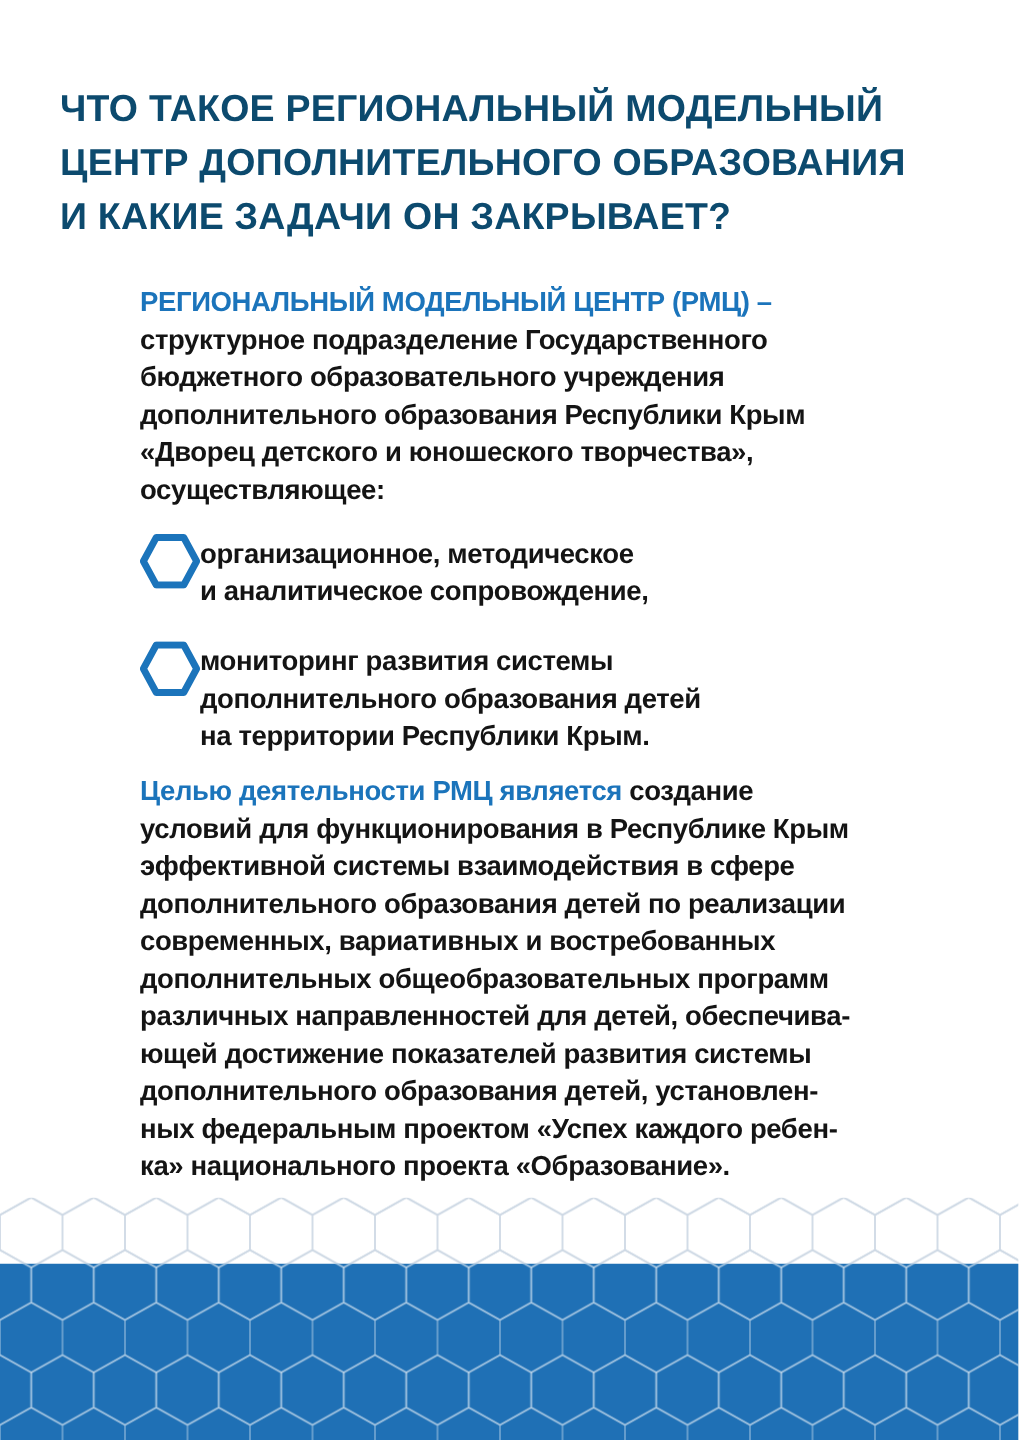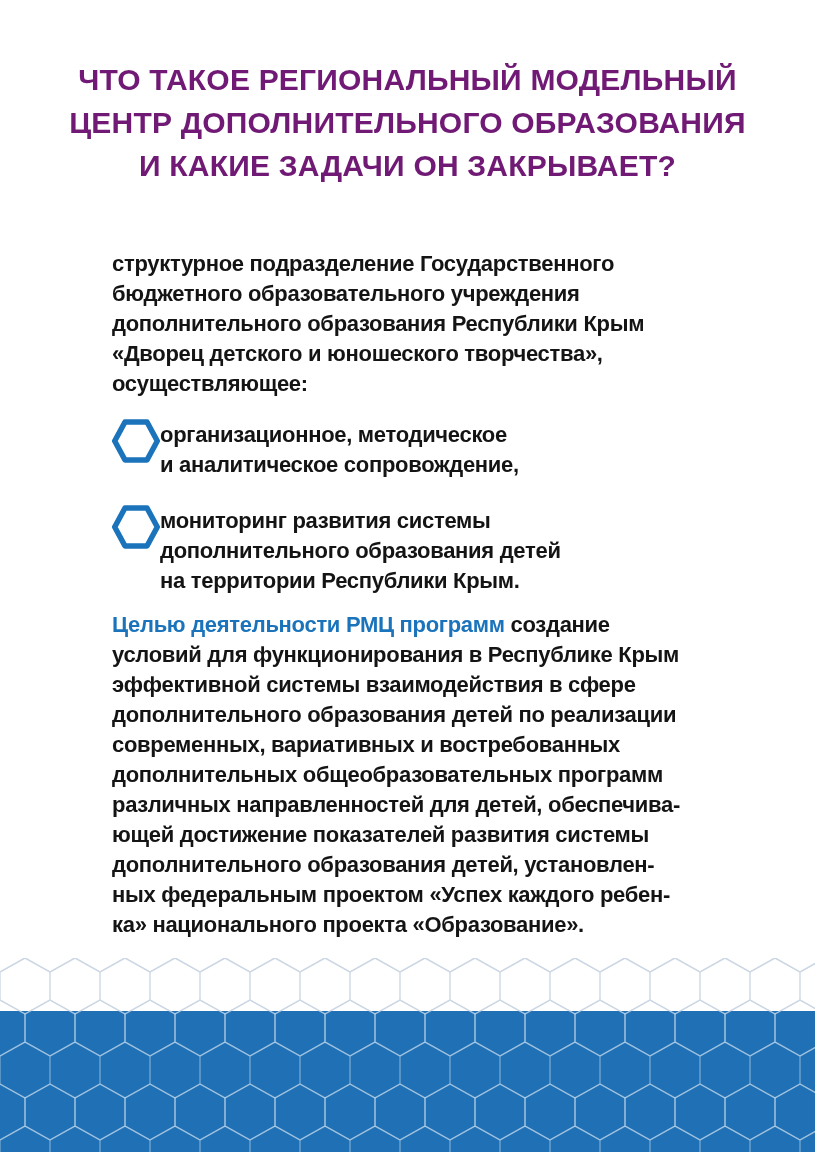--- a/index.html
+++ b/index.html
@@ -6,24 +6,24 @@
   .page {
     position: relative;
     width: 815px;
     height: 1152px;
     background: #ffffff;
     overflow: hidden;
     font-family: "Liberation Sans", sans-serif;
     font-weight: bold;
   }
   .title {
-    margin: 0;
+    margin: 8px;
     padding: 58px 40px 0 40px;
-    text-align: center;
-    color: #701a75;
+    text-align: left;
+    color: #0c4a6e;
     font-size: 30px;
     line-height: 43px;
     font-weight: bold;
     white-space: pre-line;
     letter-spacing: 0.2px;
   }
   .content {
     padding: 0 60px 0 112px;
   }
   .para {
@@ -69,21 +69,21 @@
 <body>
 
 <div class="page">
 
   <h1 class="title">ЧТО ТАКОЕ РЕГИОНАЛЬНЫЙ МОДЕЛЬНЫЙ
 ЦЕНТР ДОПОЛНИТЕЛЬНОГО ОБРАЗОВАНИЯ
 И КАКИЕ ЗАДАЧИ ОН ЗАКРЫВАЕТ?</h1>
 
   <div class="content">
 
-    <p class="para para-definition"><span>
+    <p class="para para-definition"><span class="lead">РЕГИОНАЛЬНЫЙ МОДЕЛЬНЫЙ ЦЕНТР (РМЦ) – </span><span>
 структурное подразделение Государственного
 бюджетного образовательного учреждения
 дополнительного образования Республики Крым
 «Дворец детского и юношеского творчества»,
 осуществляющее:</span></p>
 
     <div class="bullets">
 
       <div class="bullet">
         <svg class="bullet-icon" width="48" height="44" viewBox="0 0 48 44" aria-hidden="true">
@@ -97,21 +97,21 @@
         <svg class="bullet-icon" width="48" height="44" viewBox="0 0 48 44" aria-hidden="true">
           <polygon points="13,3 35,3 45.3,22 35,41 13,41 2.7,22" fill="none" stroke="#1b74bb" stroke-width="5.5" stroke-linejoin="round"></polygon>
         </svg>
         <div class="bullet-text">мониторинг развития системы
 дополнительного образования детей
 на территории Республики Крым.</div>
       </div>
 
     </div>
 
-    <p class="para para-goal"><span class="lead">Целью деятельности РМЦ программ </span><span>создание
+    <p class="para para-goal"><span class="lead">Целью деятельности РМЦ является </span><span>создание
 условий для функционирования в Республике Крым
 эффективной системы взаимодействия в сфере
 дополнительного образования детей по реализации
 современных, вариативных и востребованных
 дополнительных общеобразовательных программ
 различных направленностей для детей, обеспечива-
 ющей достижение показателей развития системы
 дополнительного образования детей, установлен-
 ных федеральным проектом «Успех каждого ребен-
 ка» национального проекта «Образование».</span></p>

